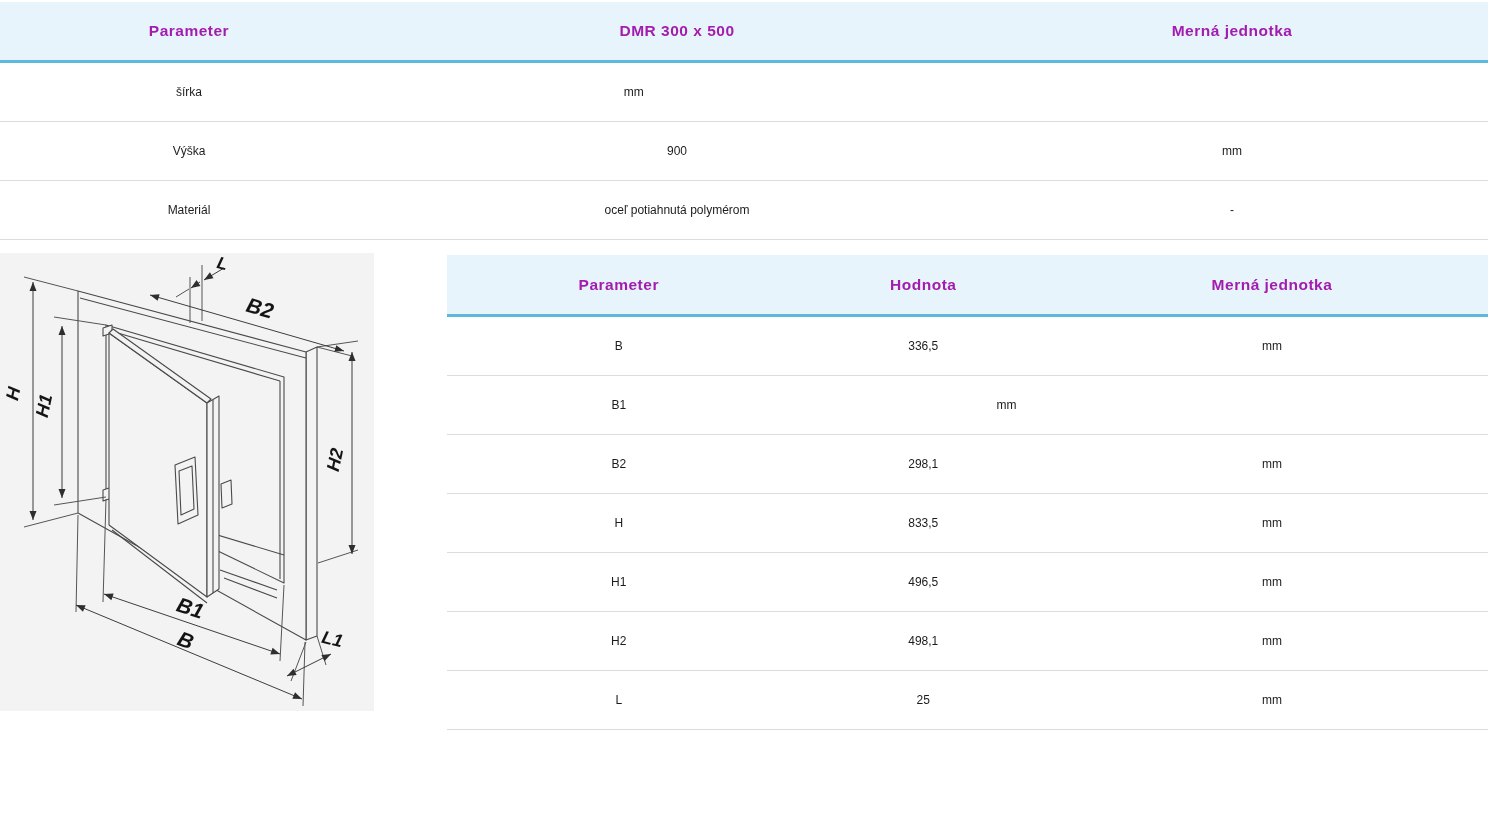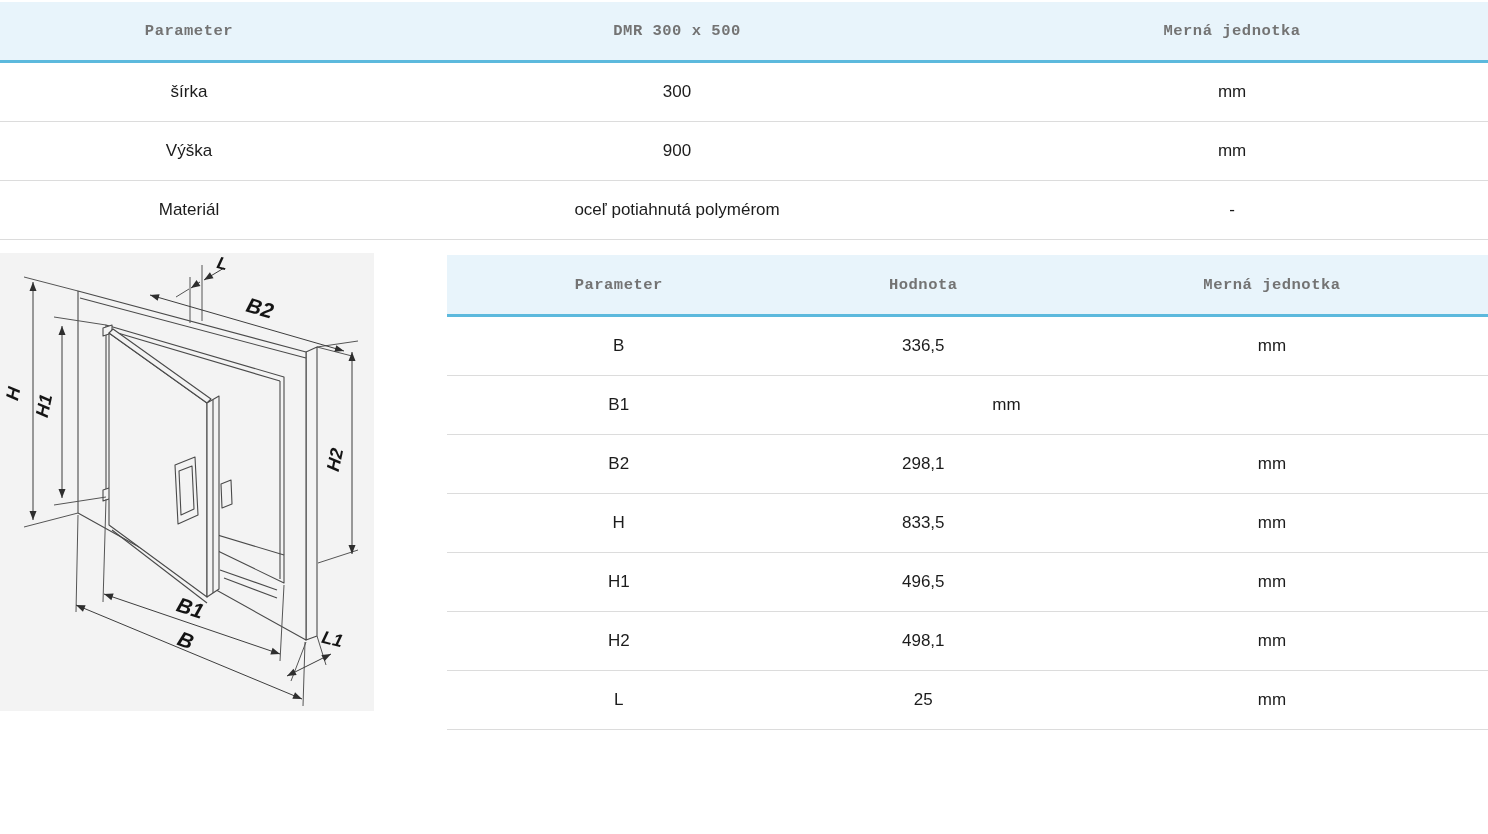--- a/index.html
+++ b/index.html
@@ -2,24 +2,24 @@
 <html><head>
 <meta charset="utf-8">
 <style>
   html,body{margin:0;padding:0;}
   body{
     width:1488px;height:834px;position:relative;overflow:hidden;
     background:#ffffff;font-family:"Liberation Sans",sans-serif;
   }
   .tbl{position:absolute;}
   .thead{display:flex;background:#e8f4fb;border-bottom:3px solid #5cb9dd;box-sizing:border-box;}
-  .thead .c{font-weight:bold;color:#737373;font-size:15.5px;letter-spacing:.5px;
-    display:flex;align-items:center;justify-content:center;font-family:Liberation Mono, monospace;}
+  .thead .c{font-weight:bold;color:#a21caf;font-size:15.5px;letter-spacing:.5px;
+    display:flex;align-items:center;justify-content:center;}
   .trow{display:flex;height:59px;border-bottom:1px solid #dcdcdc;box-sizing:border-box;background:#fff;}
-  .trow .c{display:flex;align-items:center;justify-content:center;font-size:17px;color:#1c1c1c;}
+  .trow .c{display:flex;align-items:center;justify-content:center;font-size:12px;color:#1c1c1c;}
   #spec{left:0;top:2px;width:1488px;}
   #spec .thead{height:61px;}
   #spec .c1{width:25.4%;} #spec .c2{width:40.2%;} #spec .c3{width:34.4%;}
   #dims{left:447px;top:255px;width:1041px;}
   #dims .thead{height:62px;}
   #dims .c1{width:33%;} #dims .c2{width:25.5%;} #dims .c3{width:41.5%;}
   #diagram{position:absolute;left:0;top:253px;width:374px;height:458px;background:#f3f3f3;}
   #diagram svg{display:block;}
   .draw{stroke:#4a4a4a;stroke-width:1.1;fill:none;stroke-linejoin:round;}
   .face{fill:#f3f3f3;}
@@ -32,21 +32,20 @@
 <body>
 
 <div id="spec" class="tbl">
   <div class="thead">
     <div class="c c1">Parameter</div>
     <div class="c c2">DMR 300 x 500</div>
     <div class="c c3">Merná jednotka</div>
   </div>
   <div class="trow">
     <div class="c c1">šírka</div>
-    <div class="c c2">300</div>
     <div class="c c3">mm</div>
   </div>
   <div class="trow">
     <div class="c c1">Výška</div>
     <div class="c c2">900</div>
     <div class="c c3">mm</div>
   </div>
   <div class="trow">
     <div class="c c1">Materiál</div>
     <div class="c c2">oceľ potiahnutá polymérom</div>

